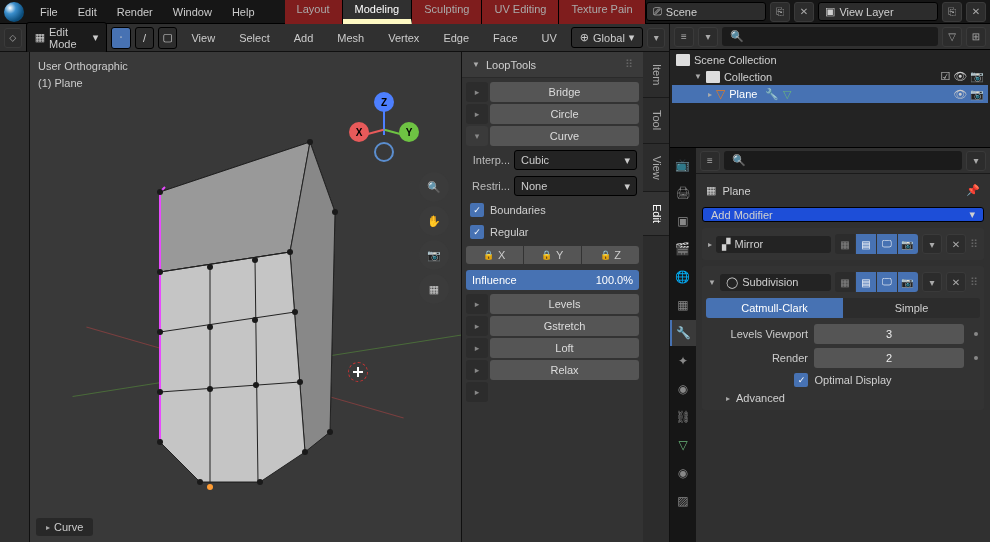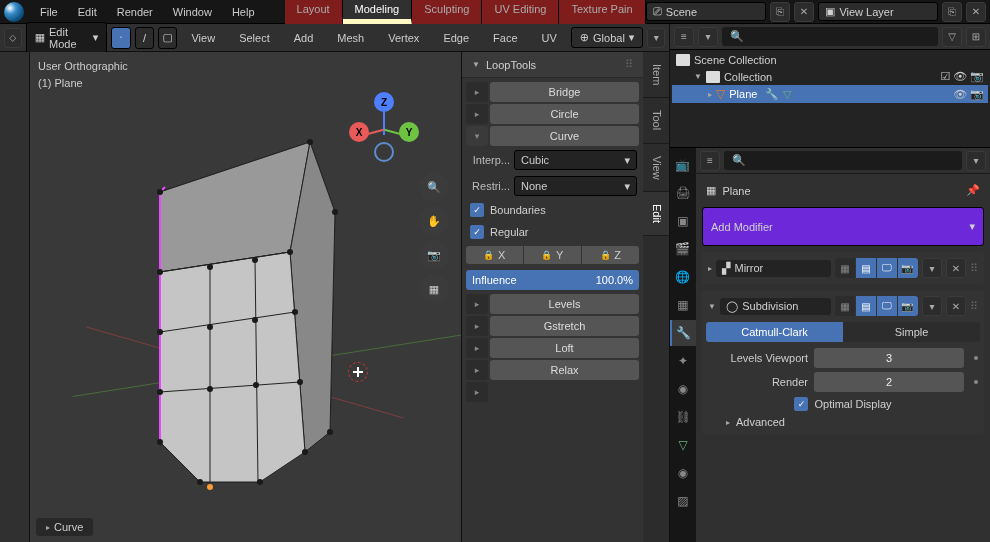--- a/index.html
+++ b/index.html
@@ -90,21 +90,21 @@
 
   
   .props { flex: 1; display: flex; }
   .props-tabs { width: 26px; background: #161616; display: flex; flex-direction: column; padding-top: 4px; }
   .prop-tab { width: 26px; height: 26px; display: flex; align-items: center; justify-content: center; color: #888; font-size: 12px; margin-bottom: 2px; }
   .prop-tab.active { background: #3a3a3a; border-left: 2px solid #4772b3; }
   .props-body { flex: 1; background: #303030; display: flex; flex-direction: column; }
   .props-hdr { height: 26px; background: #303030; border-bottom: 1px solid #1a1a1a; display: flex; align-items: center; padding: 0 4px; gap: 4px; }
   .props-content { padding: 6px; display: flex; flex-direction: column; gap: 6px; }
   .crumb { display: flex; align-items: center; gap: 6px; padding: 4px; }
-  .add-mod { background: #6d28d9; border: 1px solid #000; border-radius: 3px; padding: 12px 8px; display: flex; align-items: center; justify-content: space-between; }
+  .add-mod { background: #1d4ed8; border: 1px solid #000; border-radius: 3px; padding: 0 8px; display: flex; align-items: center; justify-content: space-between; }
   .mod-panel { background: #333333; border-radius: 3px; padding: 4px; }
   .mod-hdr { display: flex; align-items: center; gap: 4px; padding: 2px; }
   .mod-name-box { flex: 1; display: flex; align-items: center; gap: 4px; background: #232323; border-radius: 3px; padding: 2px 6px; }
   .mod-toggles { display: flex; gap: 1px; }
   .mod-toggle { width: 20px; height: 20px; background: #4772b3; display: flex; align-items: center; justify-content: center; color: #fff; font-size: 10px; }
   .mod-toggle.off { background: #2c2c2c; color: #888; }
   .mod-toggle:first-child { border-radius: 3px 0 0 3px; }
   .mod-toggle:last-child { border-radius: 0 3px 3px 0; }
   .subdiv-tabs { display: flex; margin: 4px 0; }
   .subdiv-tab { flex: 1; padding: 4px; text-align: center; background: #2c2c2c; }

